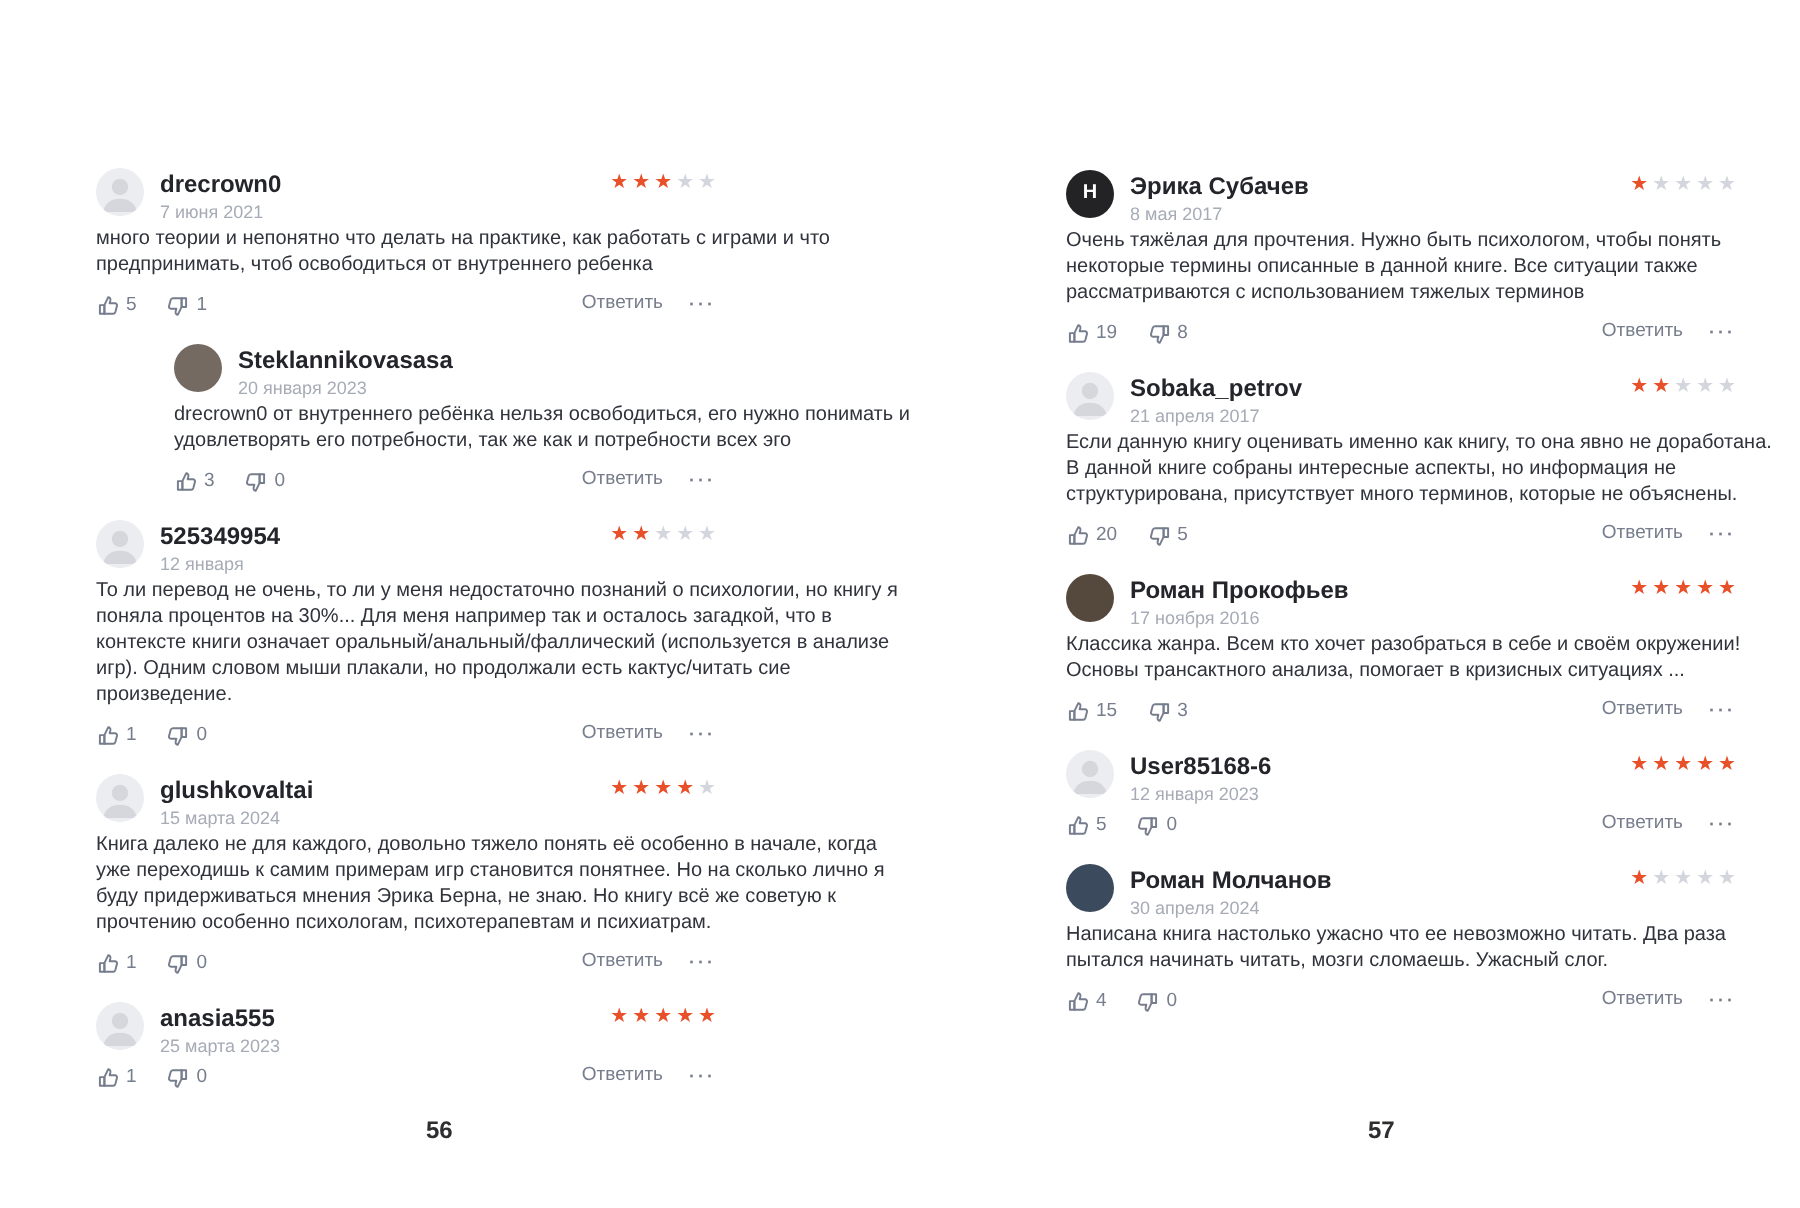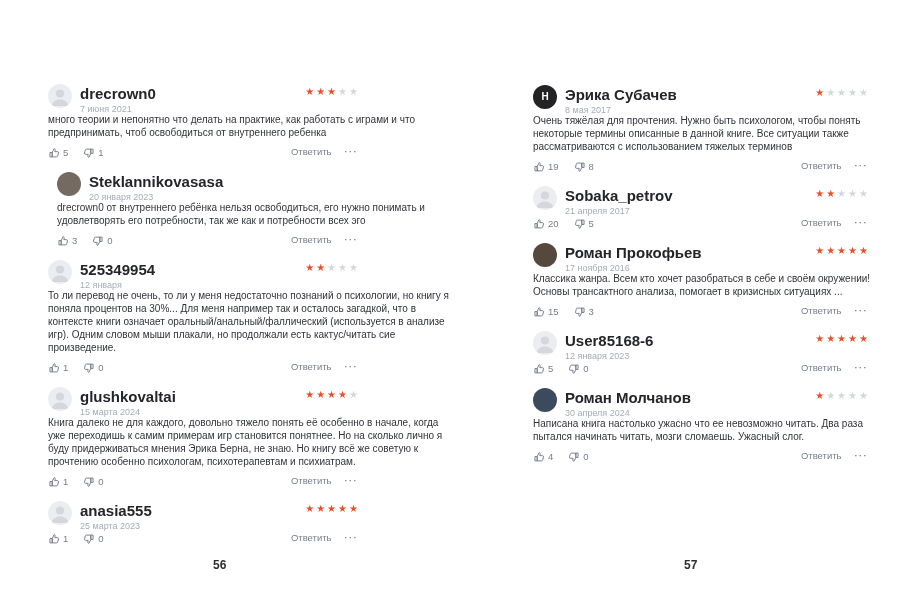--- a/index.html
+++ b/index.html
@@ -7,32 +7,32 @@
     width:900px;height:604px;position:relative;overflow:hidden;
     background:#ffffff;
     font-family:"Liberation Sans", sans-serif;
     -webkit-font-smoothing:antialiased;
   }
   .page{position:absolute;}
   #pageL{left:48px;top:84px;width:410px;--ctrl-inset:100px;}
   #pageR{left:533px;top:85px;width:360px;--ctrl-inset:25px;}
 
   .review{position:relative;margin-bottom:13px;}
-  .review.reply{margin-left:9px;}
+  .review.reply{margin-left:39px;}
 
   .header{display:flex;align-items:flex-start;gap:8px;height:24px;margin-bottom:5px;}
   .avatar{
     width:24px;height:24px;border-radius:50%;flex:none;overflow:hidden;
     display:flex;align-items:center;justify-content:center;
     background:#ecedf1;
   }
   .avatar svg{width:100%;height:100%;display:block;}
   .avatar .initial{font-size:10px;font-weight:700;line-height:1;}
   .id-block{display:flex;flex-direction:column;gap:2px;padding-top:1px;min-width:0;}
-  .username{font-size:15px;font-weight:700;color:#24252b;white-space:nowrap;}
+  .username{font-size:12px;font-weight:700;color:#24252b;white-space:nowrap;}
   .date{font-size:9px;color:#a6abb6;white-space:nowrap;}
 
   .stars{position:absolute;top:3px;right:var(--ctrl-inset);display:flex;gap:2px;font-size:10px;line-height:1;}
   .stars span{display:block;}
 
   .text{font-size:10px;line-height:13px;color:#30333b;}
 
   .footer{display:flex;align-items:center;margin-top:7px;height:13px;position:relative;}
   .vote{display:inline-flex;align-items:center;gap:3px;color:#767d8c;font-size:9.5px;margin-right:15px;cursor:pointer;}
   .vote svg{display:block;}
@@ -315,20 +315,21 @@
         <div class="date">21 апреля 2017</div>
       </div>
       <div class="stars">
             <span style="color: rgb(232, 80, 42);">★</span>
             <span style="color: rgb(232, 80, 42);">★</span>
             <span style="color: rgb(211, 214, 221);">★</span>
             <span style="color: rgb(211, 214, 221);">★</span>
             <span style="color: rgb(211, 214, 221);">★</span>
           </div>
     </div>
+    <div class="text">Если данную книгу оценивать именно как книгу, то она явно не доработана. В данной книге собраны интересные аспекты, но информация не структурирована, присутствует много терминов, которые не объяснены.</div>
     <div class="footer">
       <span class="vote">
         <svg width="12" height="12" viewBox="0 0 16 16" fill="none" stroke="#767d8c" stroke-width="1.3" stroke-linejoin="round">
           <path d="M5.6 7.4 8.1 2.2c1 0 1.7.9 1.5 1.9l-.5 2.1h3.6c.9 0 1.5.8 1.3 1.6l-1.1 4.2c-.2.7-.8 1.2-1.5 1.2H5.6z"></path>
           <path d="M2.6 7.4h3v5.8h-3z"></path>
         </svg>
         <span class="count">20</span>
       </span>
       <span class="vote">
         <svg width="12" height="12" viewBox="0 0 16 16" fill="none" stroke="#767d8c" stroke-width="1.3" stroke-linejoin="round" style="transform:rotate(180deg)">

